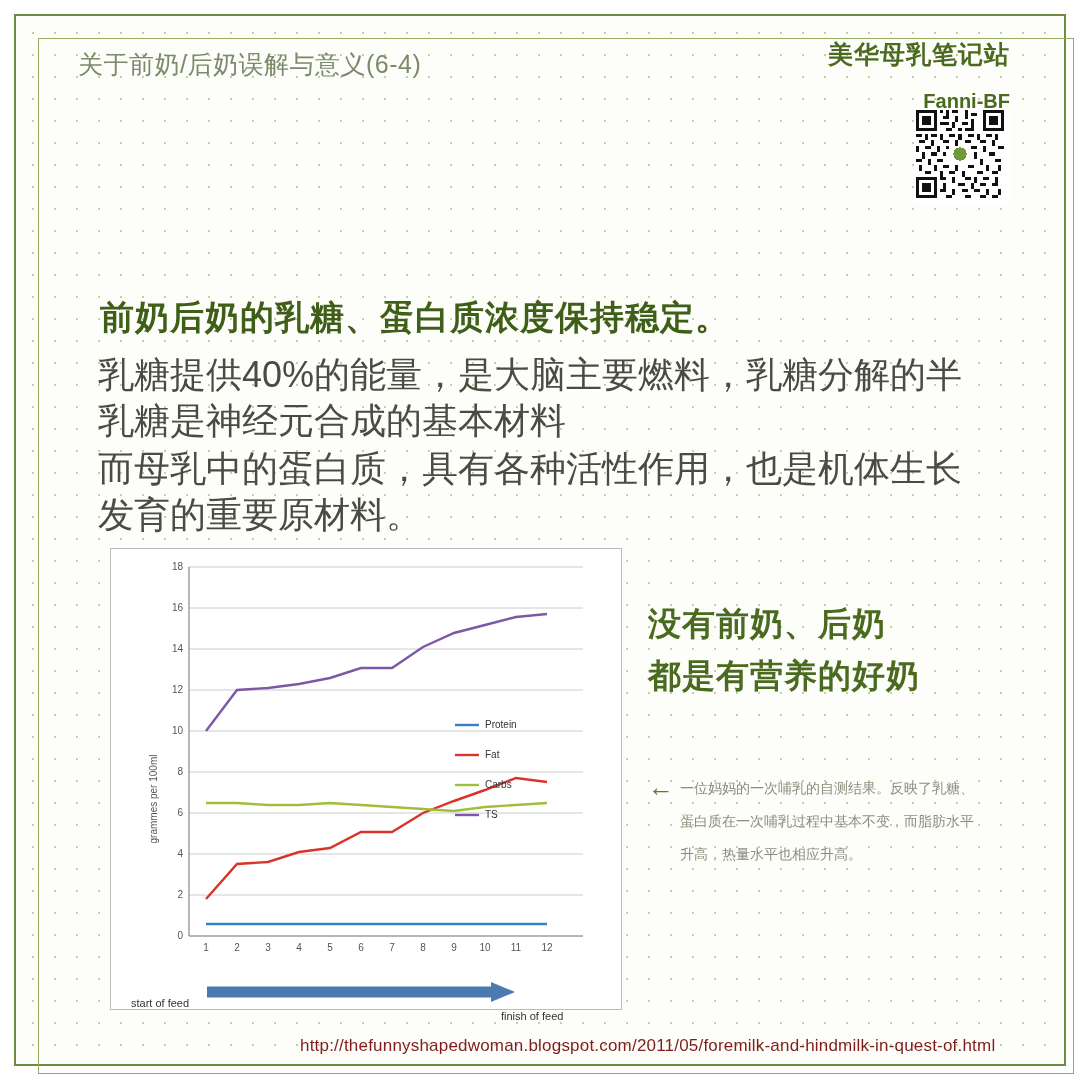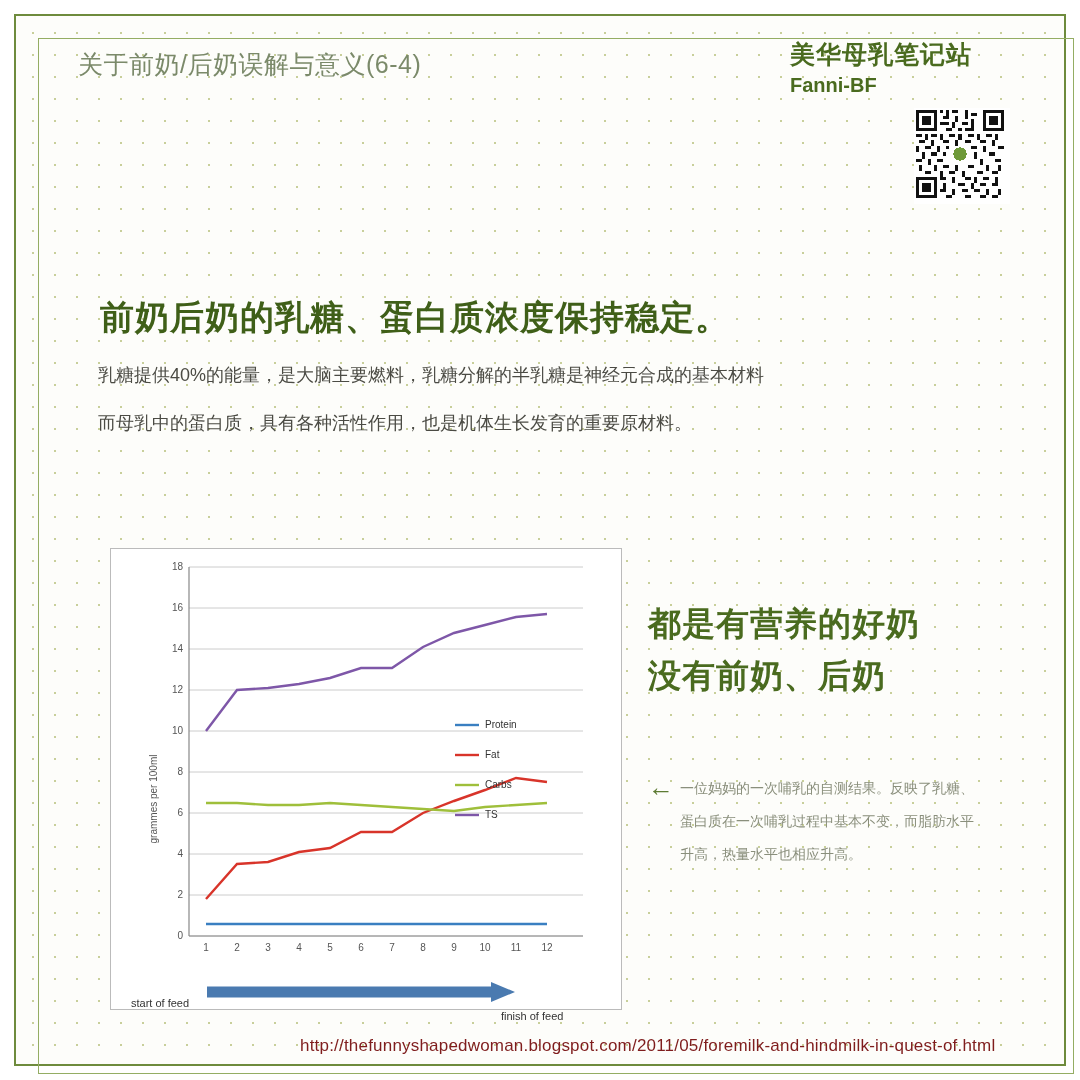--- a/index.html
+++ b/index.html
@@ -46,34 +46,34 @@
     top: 48px;
     font-size: 25px;
     color: #7b8a6a;
     letter-spacing: 0.5px;
   }
 
   .brand {
     position: absolute;
     right: 70px;
     top: 38px;
-    text-align: left;
+    text-align: right;
     width: 220px;
   }
   .brand .b1 {
     font-size: 25px;
     font-weight: bold;
     color: #4a6b1f;
     letter-spacing: 1px;
   }
   .brand .b2 {
     font-size: 20px;
     font-weight: bold;
     color: #4a6b1f;
-    margin-top: 3px;
+    margin-top: 19px;
   }
 
   .qr {
     position: absolute;
     right: 70px;
     top: 108px;
     width: 92px;
     height: 92px;
     background: #ffffff;
     padding: 2px;
@@ -99,21 +99,21 @@
     font-weight: bold;
     color: #3f5f18;
     letter-spacing: 1px;
   }
 
   .body-text {
     position: absolute;
     left: 98px;
     top: 352px;
     width: 880px;
-    font-size: 18px;
+    font-size: 36px;
     line-height: 46px;
     color: #4b4b44;
   }
   .body-text .p2 { margin-top: 2px; }
 
   .chart-box {
     position: absolute;
     left: 110px;
     top: 548px;
     width: 510px;
@@ -391,22 +391,22 @@
   <div class="feed-bar">
     <span class="feed-label start">start of feed</span>
     <svg width="510" height="34" style="position:absolute;left:0;top:0;">
       <line x1="96" y1="17" x2="380" y2="17" stroke="#4a7ab0" stroke-width="11"></line>
       <polygon points="380,7 404,17 380,27" fill="#4a7ab0"></polygon>
     </svg>
     <span class="feed-label finish">finish of feed</span>
   </div>
 
   <div class="right-note">
+    <div>没有前奶、后奶</div>
     <div>都是有营养的好奶</div>
-    <div>没有前奶、后奶</div>
   </div>
 
   <div class="arrow-glyph">←</div>
   <div class="arrow-note">
     <span class="txt">一位妈妈的一次哺乳的自测结果。反映了乳糖、蛋白质在一次哺乳过程中基本不变，而脂肪水平升高，热量水平也相应升高。</span>
   </div>
 
   <div class="source">http://thefunnyshapedwoman.blogspot.com/2011/05/foremilk-and-hindmilk-in-quest-of.html</div>
 </div>
 

